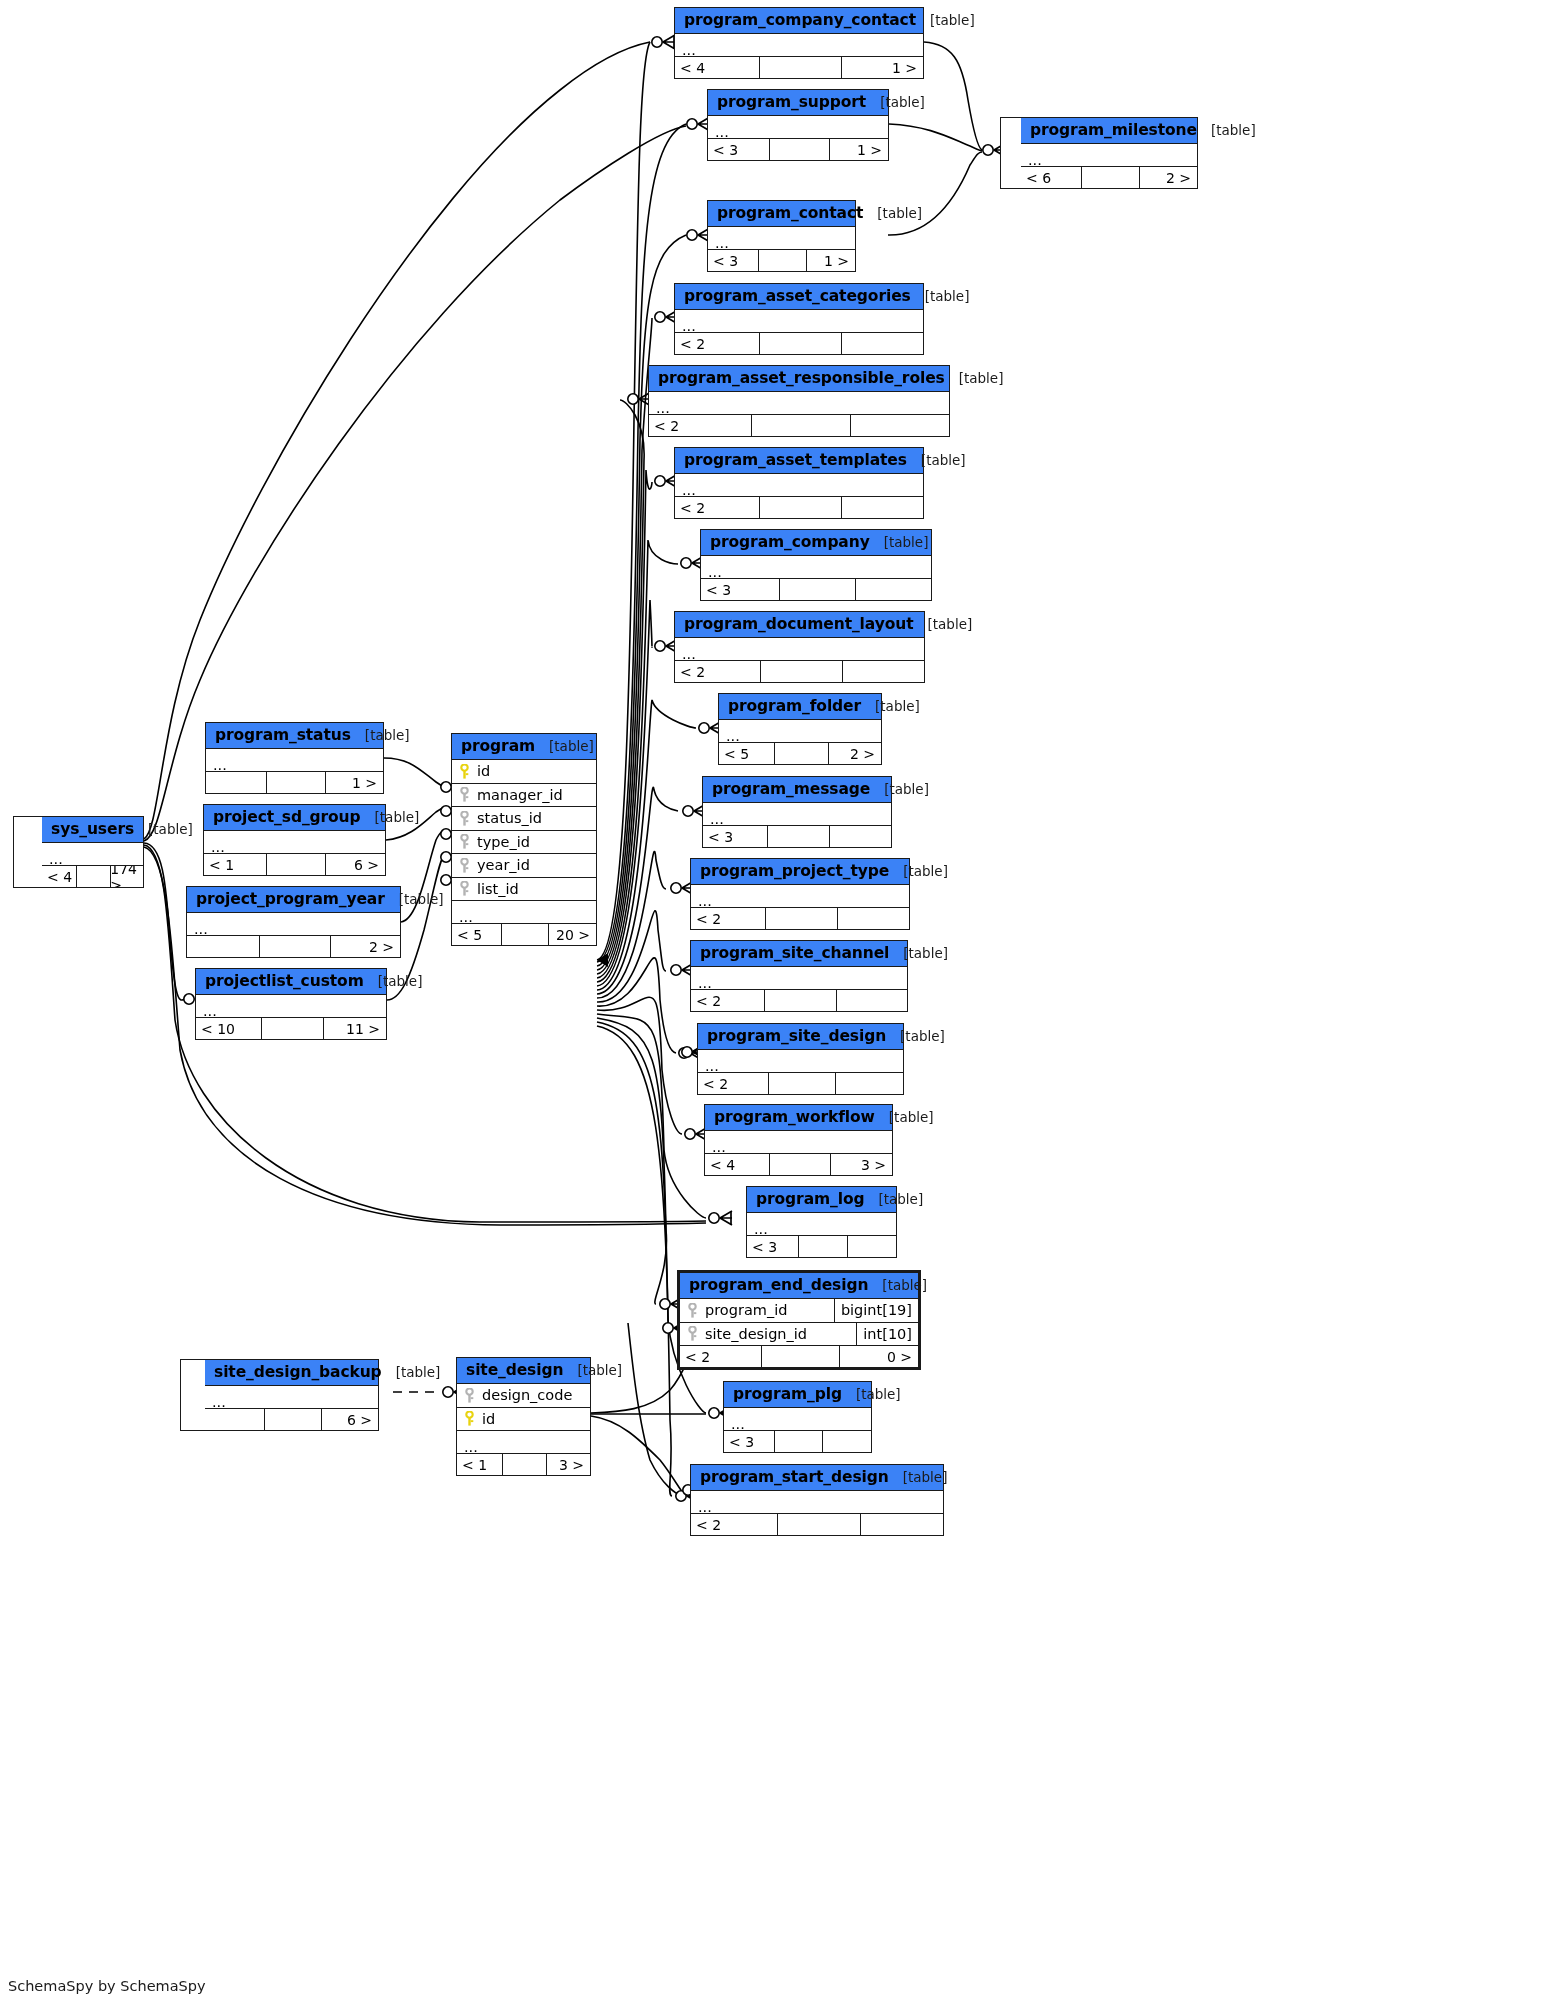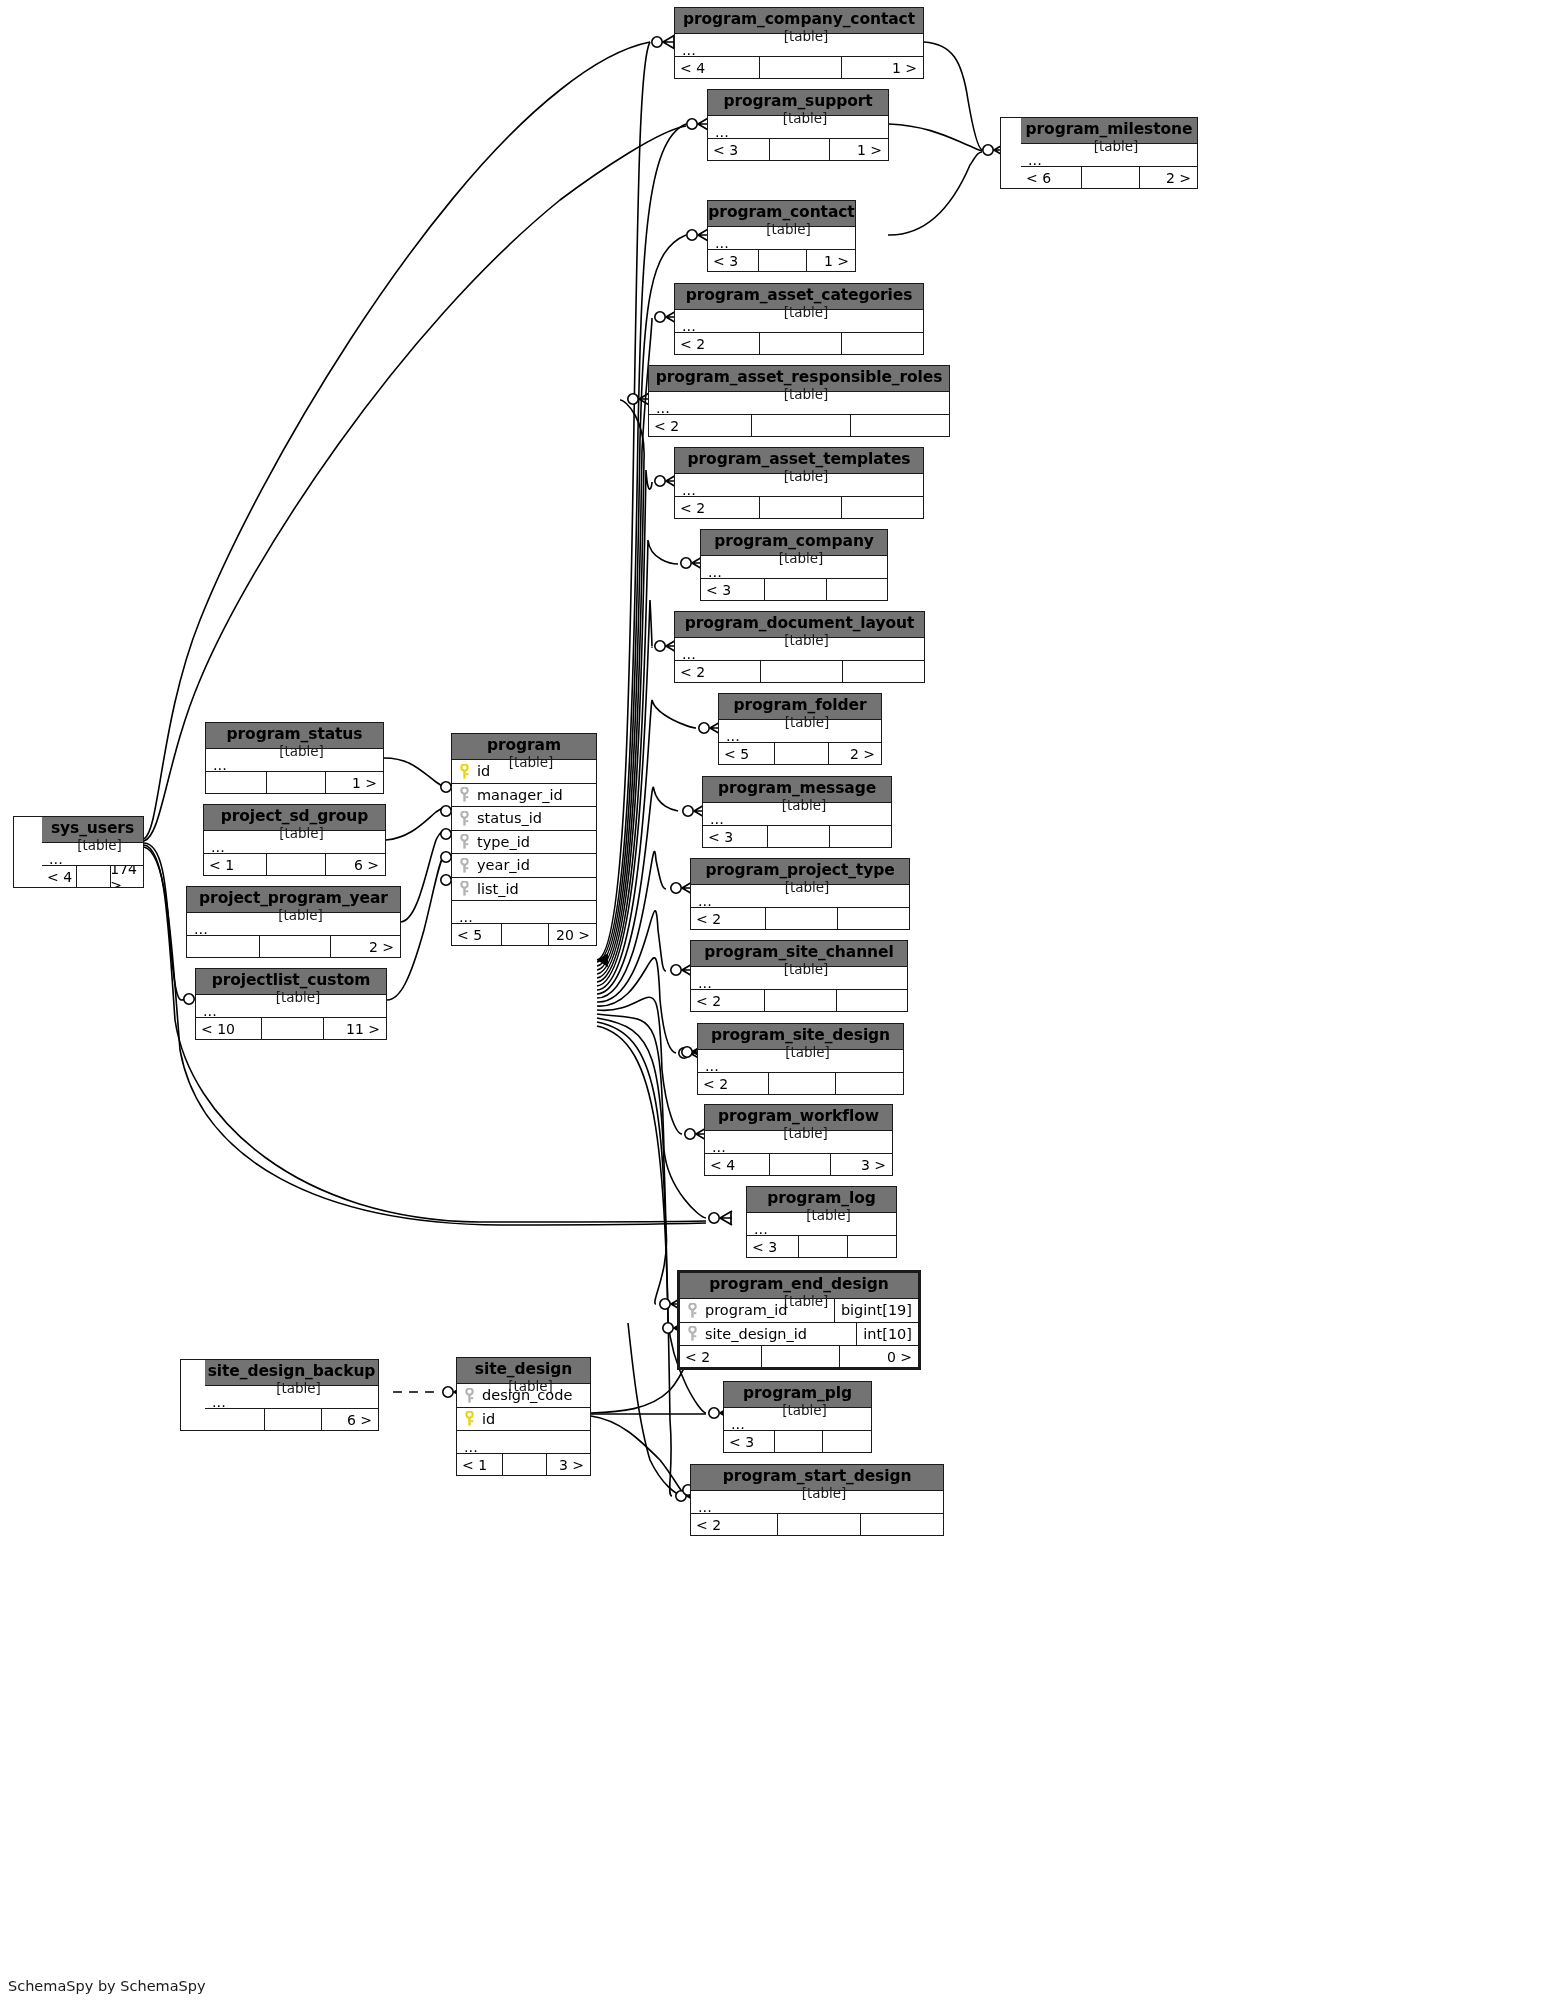--- a/index.html
+++ b/index.html
@@ -35,27 +35,26 @@
     background: #ffffff;
     z-index: 3;
   }
   .table-node.focus {
     border-width: 3.4px;
   }
   .tn-title {
     display: flex;
     align-items: center;
     justify-content: space-between;
-    background: #737373;
+    background: #3b82f6;
     border-bottom: 1.6px solid #1a1a1a;
     padding: 2px 9px 3px 9px;
     height: 26px;
     box-sizing: border-box;
     white-space: nowrap;
-    flex-direction: column;
   }
   .tn-name {
     font-weight: bold;
     font-size: 15.5px;
     color: #000;
     letter-spacing: -0.1px;
   }
   .tn-tag {
     font-size: 13.5px;
     color: #1a1a1a;
@@ -315,21 +314,21 @@
           <span class="tn-name">program_asset_templates</span>
           <span class="tn-tag">[table]</span>
         </div>
         <div class="tn-ellipsis">...</div>
         <div class="tn-footer">
           <span class="tn-f-cell tn-f-left">&lt; 2</span>
           <span class="tn-f-cell tn-f-mid"></span>
           <span class="tn-f-cell tn-f-right"></span>
         </div>
       </div>
-      <div class="table-node" style="left: 700px; top: 529px; width: 188px;">
+      <div class="table-node" style="left: 700px; top: 529px; width: 232px;">
         <div class="tn-title">
           <span class="tn-name">program_company</span>
           <span class="tn-tag">[table]</span>
         </div>
         <div class="tn-ellipsis">...</div>
         <div class="tn-footer">
           <span class="tn-f-cell tn-f-left">&lt; 3</span>
           <span class="tn-f-cell tn-f-mid"></span>
           <span class="tn-f-cell tn-f-right"></span>
         </div>

